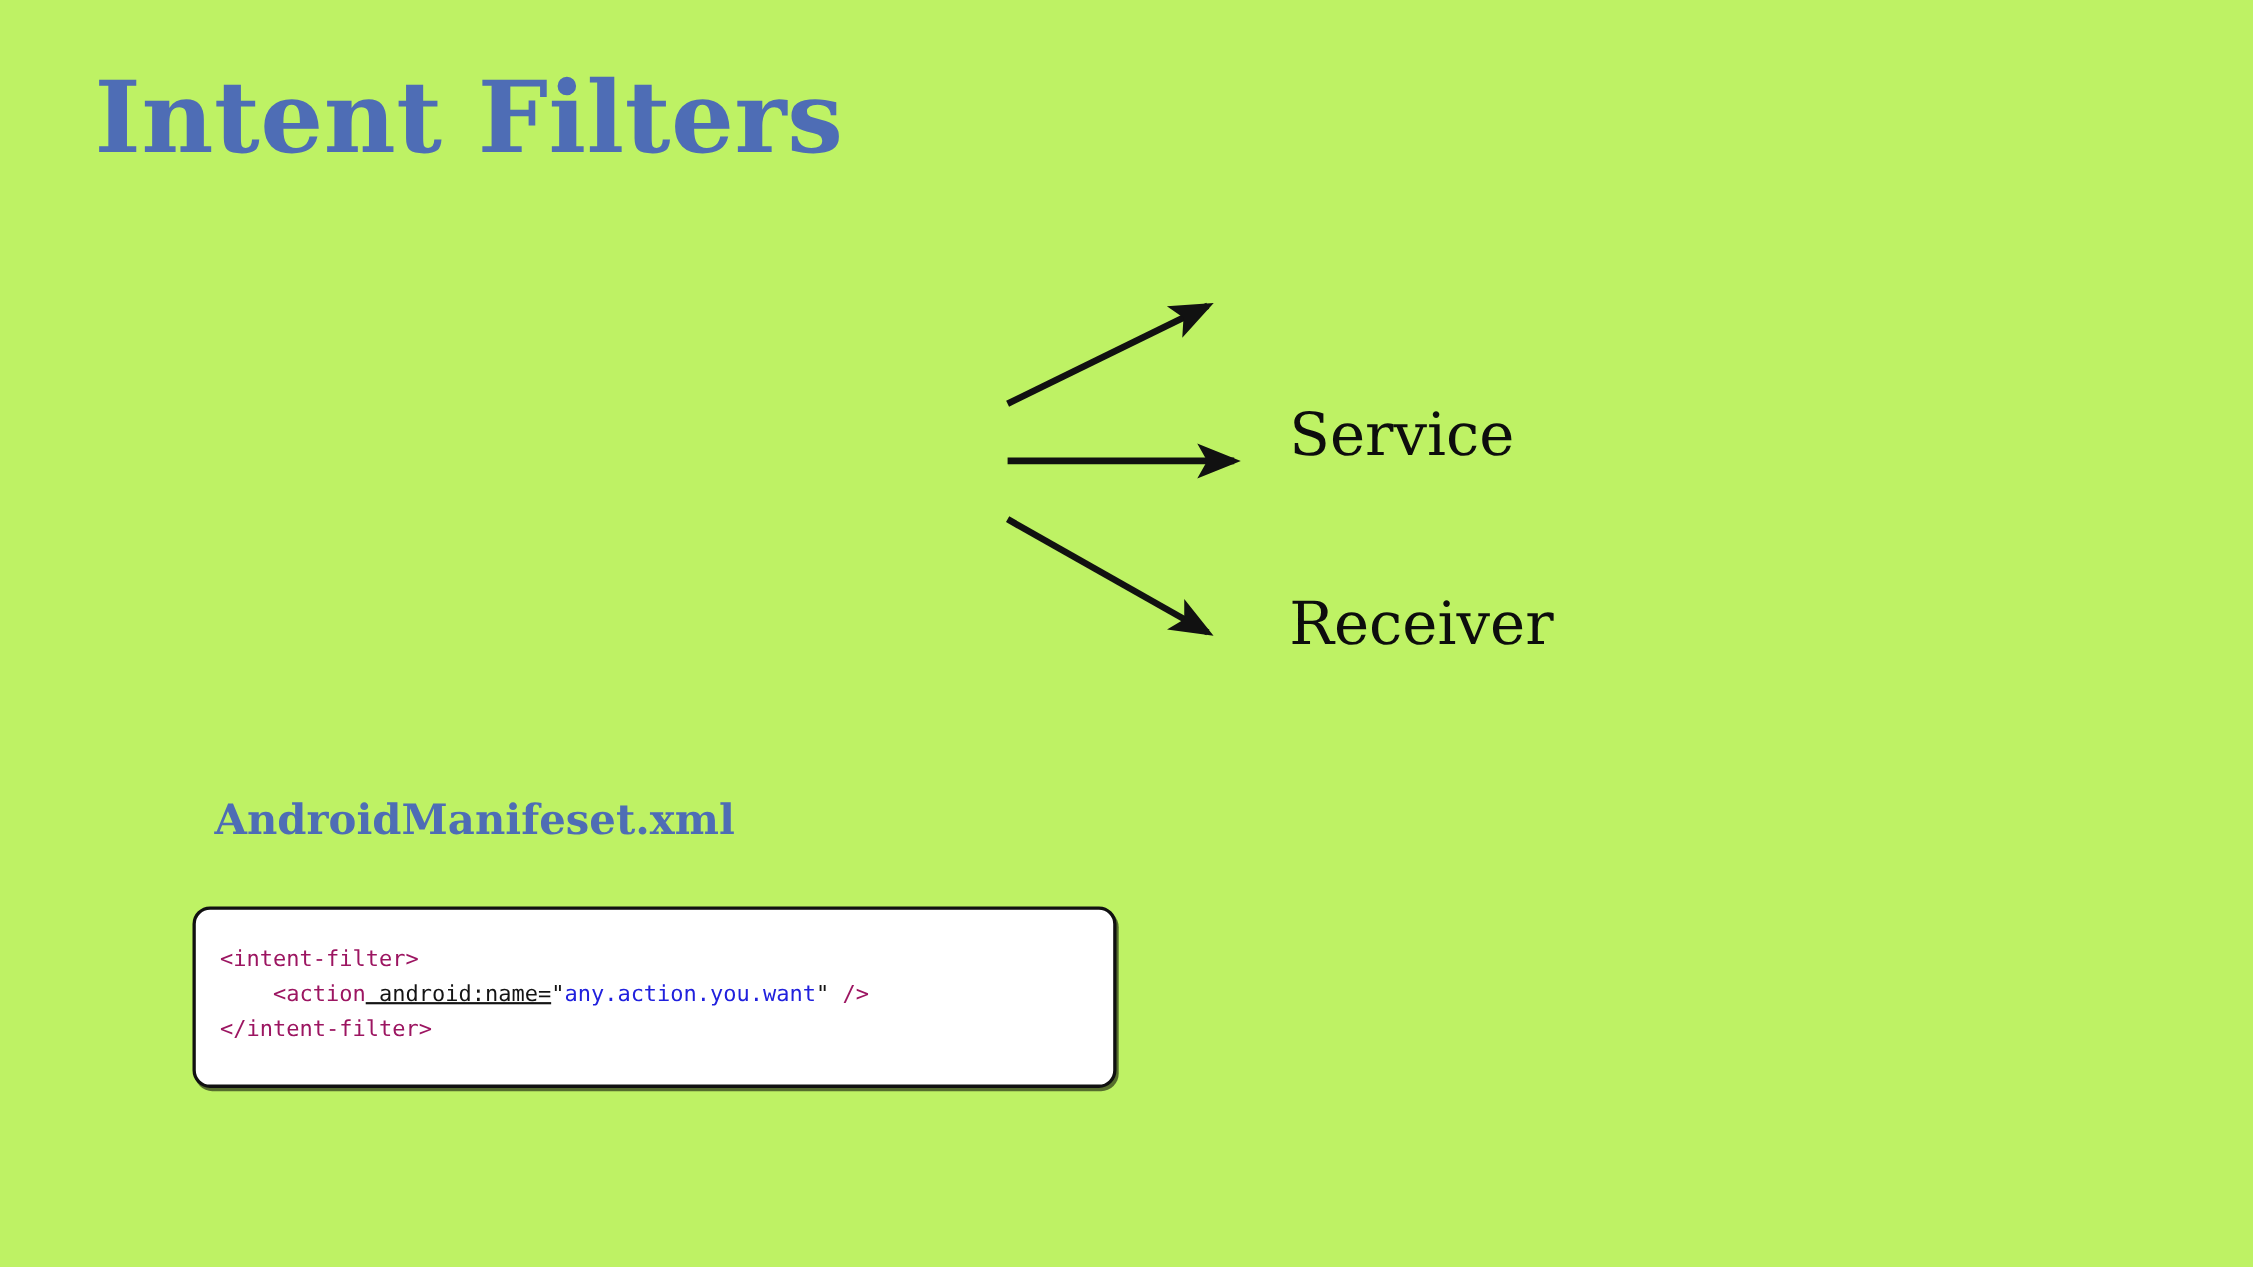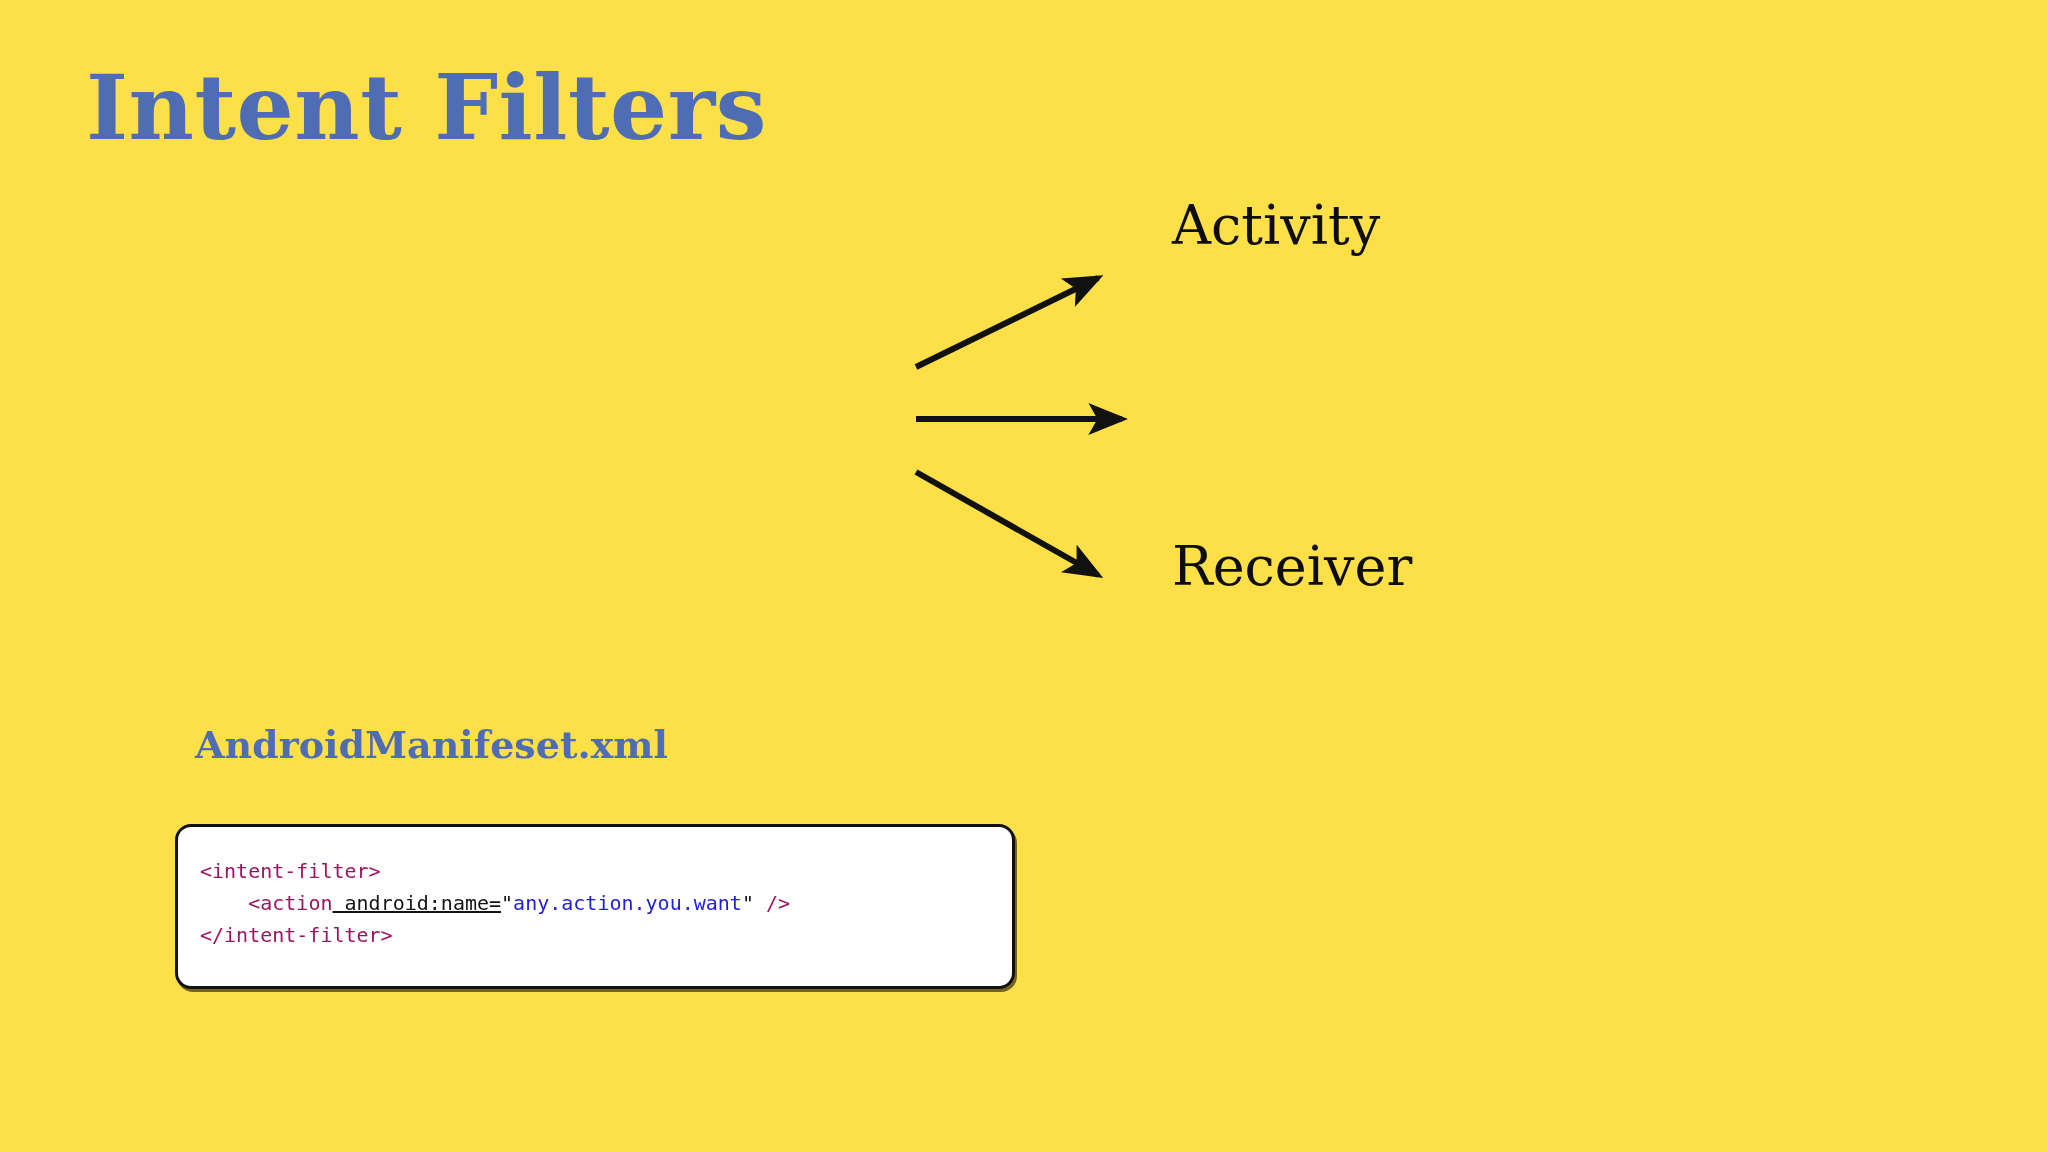--- a/index.html
+++ b/index.html
@@ -14,21 +14,21 @@
     overflow: hidden;
     position: relative;
   }
 
   #slide {
     position: absolute;
     left: 0;
     top: 0;
     width: 2048px;
     height: 1152px;
-    background: #fde047;
+    background: #bef264;
   }
 
   
   #page-title {
     position: absolute;
     left: 86px;
     top: 62px;
     font-family: "DejaVu Serif", "Liberation Serif", serif;
     font-weight: bold;
     font-size: 90px;
@@ -137,21 +137,21 @@
       </defs>
 
       <line x1="916" y1="367" x2="1098" y2="278" stroke="#111111" stroke-width="6" marker-end="url(#arrowhead)"></line>
 
       <line x1="916" y1="419" x2="1122" y2="419" stroke="#111111" stroke-width="6" marker-end="url(#arrowhead)"></line>
 
       <line x1="916" y1="472" x2="1098" y2="575" stroke="#111111" stroke-width="6" marker-end="url(#arrowhead)"></line>
     </svg>
 
 
-    <div class="node-label" id="target-activity">Activity</div>
+    <div class="node-label" id="target-service">Service</div>
     <div class="node-label" id="target-receiver">Receiver</div>
   </div>
 
   <div id="code-caption">AndroidManifeset.xml</div>
 
   <div id="code-box">
     <div id="code-block"><div><span class="tok-tag">&lt;intent-filter&gt;</span></div><div><span>    </span><span class="tok-tag">&lt;action</span><span class="tok-attr"> android:name=</span><span class="tok-quote">"</span><span class="tok-string">any.action.you.want</span><span class="tok-quote">"</span><span> </span><span class="tok-punct">/&gt;</span></div><div><span class="tok-tag">&lt;/intent-filter&gt;</span></div></div>
   </div>
 
 </div>

